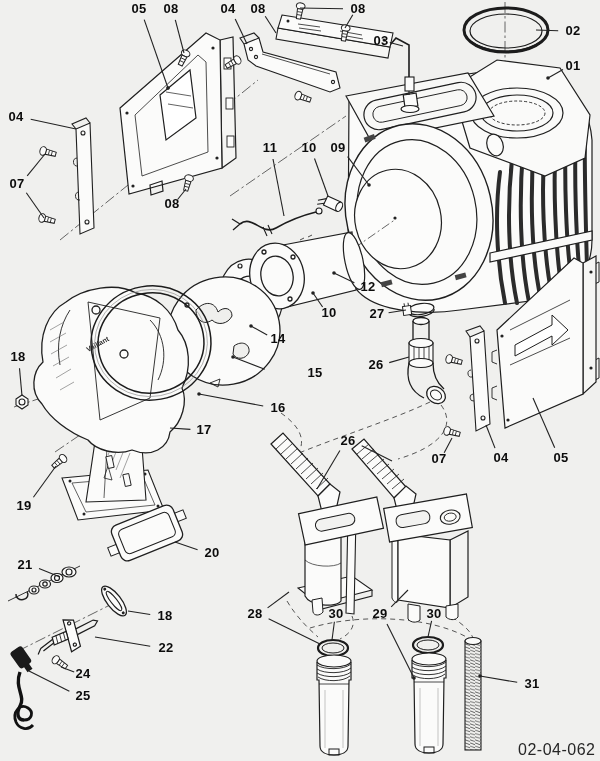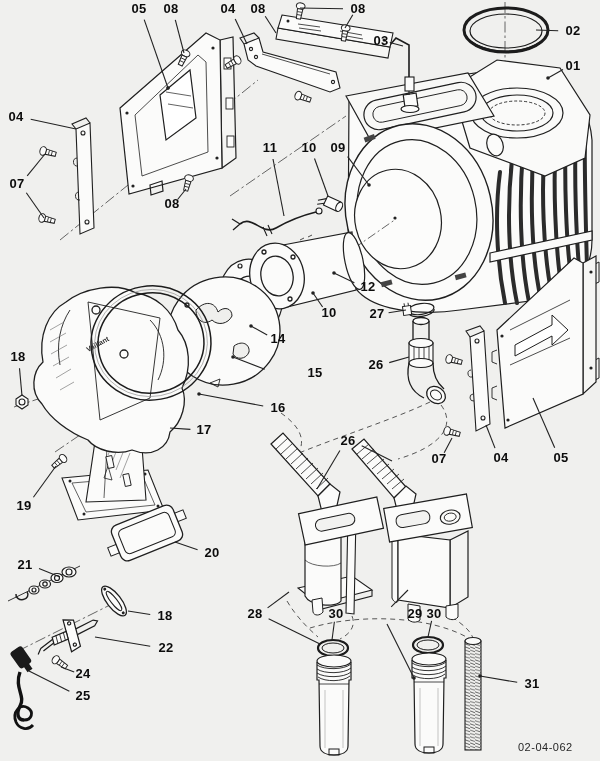--- a/index.html
+++ b/index.html
@@ -7,21 +7,21 @@
     position:relative;width:600px;height:761px;background:#f0f0ee;overflow:hidden;
     font-family:"Liberation Sans", sans-serif;
   }
   svg.art{position:absolute;left:0;top:0;}
   .callout{
     position:absolute;width:28px;text-align:center;
     font-weight:bold;font-size:13px;line-height:19px;color:#0c0c0c;letter-spacing:.3px;
     user-select:none;
   }
   .code{
-    position:absolute;left:518px;top:741px;font-size:11px;color:#262626;letter-spacing:.5px;
+    position:absolute;left:518px;top:741px;font-size:16px;color:#262626;letter-spacing:.5px;
   }
 </style>
 </head>
 <body>
 
 <div class="canvas">
 
 <svg class="art" width="600" height="761" viewBox="0 0 600 761">
   <defs>
     <g id="screw" stroke="#222" fill="#fcfcfb" stroke-width="1">
@@ -490,20 +490,20 @@
       <div class="callout" style="left: 151px; top: 606px;">18</div>
       <div class="callout" style="left: 152px; top: 638px;">22</div>
       <div class="callout" style="left: 69px; top: 664px;">24</div>
       <div class="callout" style="left: 69px; top: 686px;">25</div>
       <div class="callout" style="left: 334px; top: 431px;">26</div>
       <div class="callout" style="left: 425px; top: 449px;">07</div>
       <div class="callout" style="left: 487px; top: 448px;">04</div>
       <div class="callout" style="left: 547px; top: 448px;">05</div>
       <div class="callout" style="left: 241px; top: 604px;">28</div>
       <div class="callout" style="left: 322px; top: 604px;">30</div>
-      <div class="callout" style="left: 366px; top: 604px; margin-left: 35px;">29</div>
+      <div class="callout" style="left: 366px; top: 604px;">29</div>
       <div class="callout" style="left: 420px; top: 604px;">30</div>
       <div class="callout" style="left: 518px; top: 674px;">31</div>
     </div>
 
 <div class="code">02-04-062</div>
 
 </div>
 
 </body></html>

